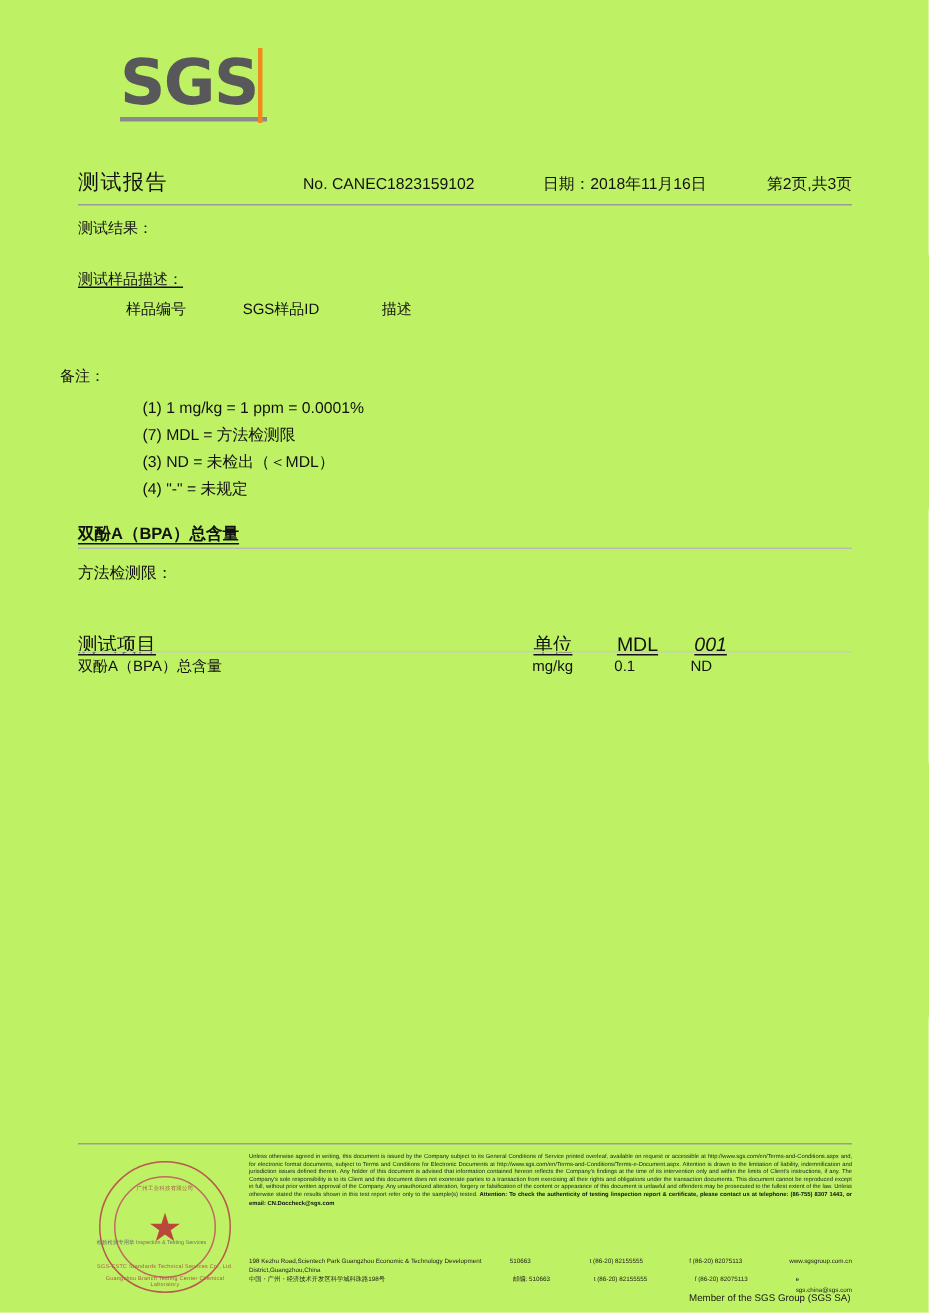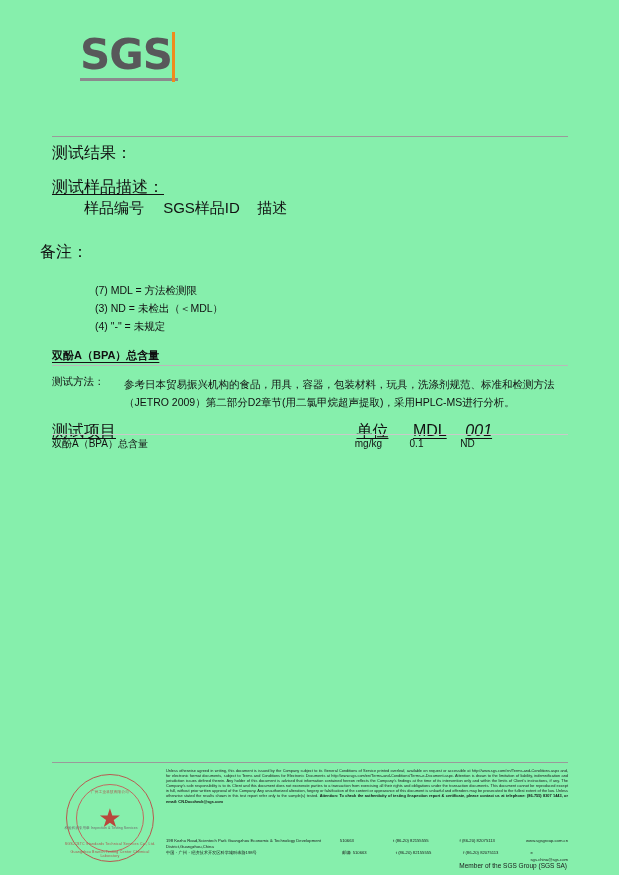--- a/index.html
+++ b/index.html
@@ -13,21 +13,21 @@
     font-family: "Liberation Sans", sans-serif;
     color: #111111;
     position: relative;
     overflow: hidden;
   }
   .page {
     position: absolute;
     left: 0; top: 0;
     width: 619px;
     height: 875px;
-    background: #86efac;
+    background: #bef264;
   }
 
   
   .logo-block {
     position: absolute;
     left: 80px;
     top: 34px;
     width: 110px;
   }
   .logo-text {
@@ -87,34 +87,34 @@
     left: 52px;
     top: 136px;
     width: 516px;
     height: 1px;
     background: #9a9a9a;
   }
 
   
   .line {
     position: absolute;
-    font-size: 16px;
+    font-size: 10px;
     line-height: 15px;
     white-space: nowrap;
   }
   .label-results { left: 52px; top: 145px; }
   .label-sampledesc { left: 52px; top: 179px; text-decoration: underline; text-underline-offset: 2px; text-align: center; }
 
   
   .samp-head {
     position: absolute;
     top: 199px;
     left: 52px;
     width: 516px;
-    font-size: 15px;
+    font-size: 10px;
   }
   .samp-head span, .samp-row span { display: inline-block; }
   .col-no { width: 75px; padding-left: 32px; }
   .col-id { width: 90px; }
   .col-desc { width: 200px; }
   .samp-row {
     position: absolute;
     top: 215px;
     left: 52px;
     width: 516px;
@@ -161,21 +161,21 @@
     font-size: 10.5px;
     line-height: 18px;
   }
 
   
   .res-head {
     position: absolute;
     left: 52px;
     top: 421px;
     width: 516px;
-    font-size: 16px;
+    font-size: 13px;
   }
   .res-head .c-item {
     display: inline-block;
     width: 300px;
     text-decoration: underline;
     text-underline-offset: 2px;
   }
   .res-head .c-unit {
     display: inline-block;
     width: 52px;
@@ -312,42 +312,48 @@
 <body>
 
 <div class="page">
 
   <div class="logo-block">
     <div class="logo-text">SGS</div>
     <div class="logo-rule"></div>
   </div>
   <div class="logo-bar-right"></div>
 
+  <div class="title-row">
+    <div class="doc-title">测试报告</div>
+    <div class="doc-no">No. CANEC1823159102</div>
+    <div class="doc-date">日期：2018年11月16日</div>
+    <div class="doc-page">第2页,共3页</div>
+  </div>
   <div class="hr-main"></div>
 
   <div class="line label-results">测试结果：</div>
 
   <div class="line label-sampledesc">测试样品描述：</div>
 
   <div class="samp-head">
     <span class="col-no">样品编号</span>
     <span class="col-id">SGS样品ID</span>
     <span class="col-desc">描述</span>
   </div>
 
   <div class="line label-remark">备注：</div>
+  <div class="line remark-item r1">(1) 1 mg/kg = 1 ppm = 0.0001%</div>
   <div class="line remark-item r2">(7) MDL = 方法检测限</div>
   <div class="line remark-item r3">(3) ND = 未检出（＜MDL）</div>
   <div class="line remark-item r4">(4) "-" = 未规定</div>
 
   <div class="section-head">双酚A（BPA）总含量</div>
   <div class="hr-sec"></div>
 
-  <div class="method-label">测试方法：</div>
-  <div class="method-body">参考日本贸易振兴机构的食品，用具，容器，包装材料，玩具，洗涤剂规范、标准和检测方法（JETRO 2009）第二部分D2章节(用二氯甲烷超声提取)，采用HPLC-MS进行分析。</div>
+  <div class="method-label">方法检测限：</div>
 
   <div class="res-head">
     <span class="c-item">测试项目</span>
     <span class="c-unit">单位</span>
     <span class="c-mdl">MDL</span>
     <span class="c-val">001</span>
   </div>
   <div class="hr-res"></div>
   <div class="res-row">
     <span class="c-item">双酚A（BPA）总含量</span>

